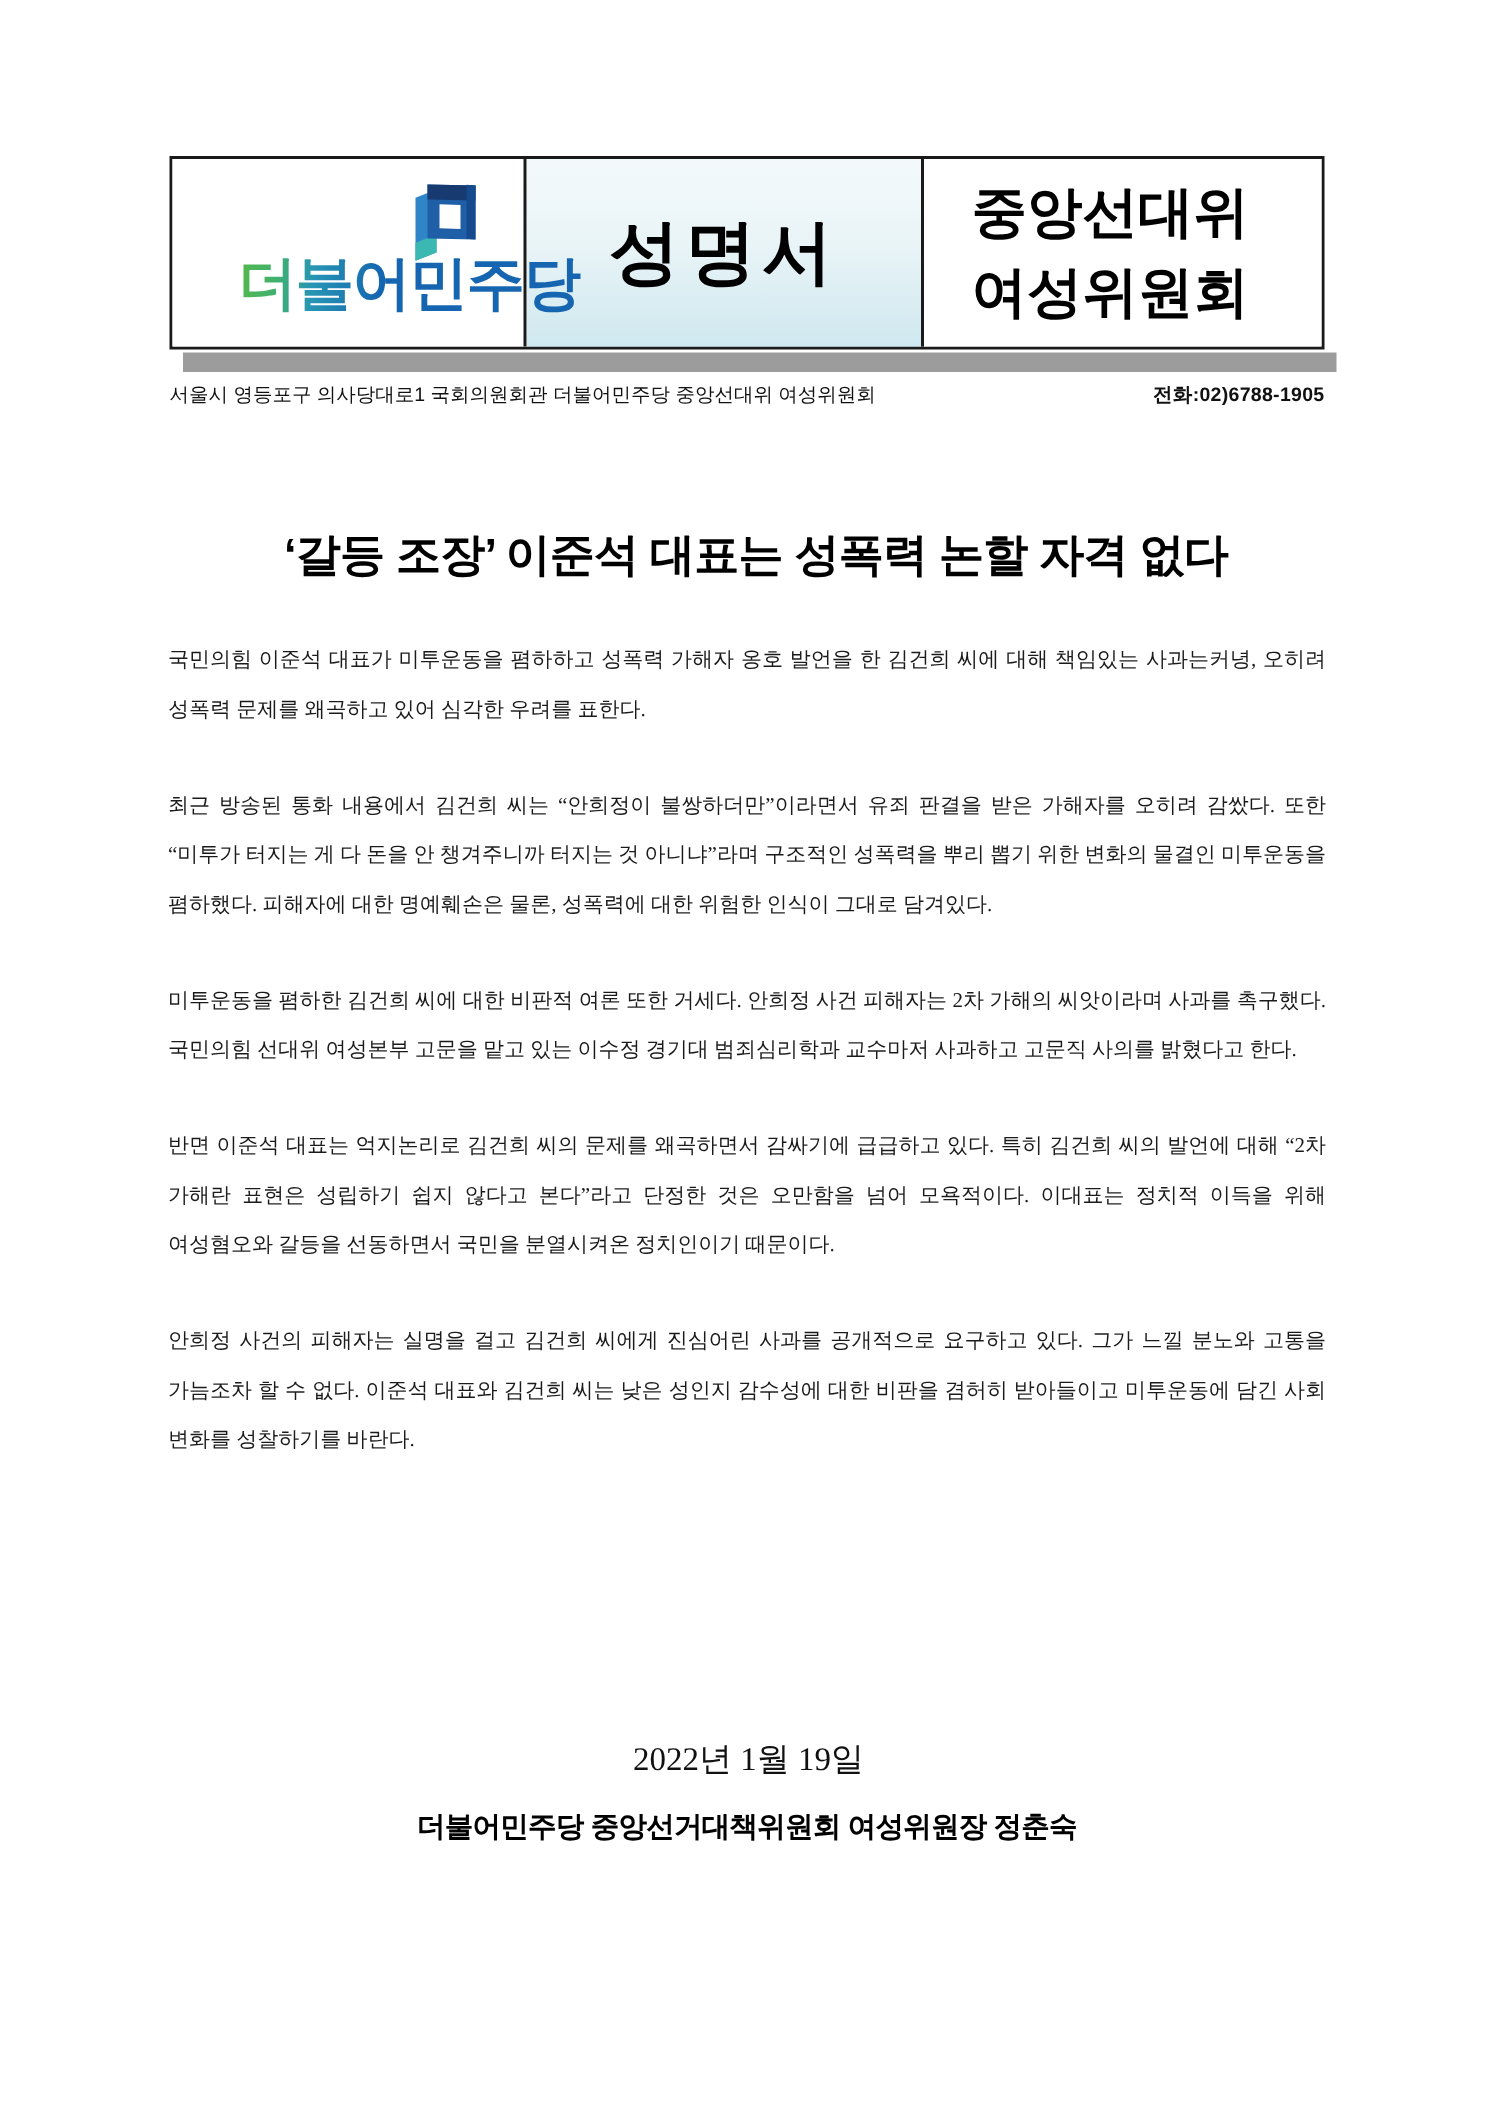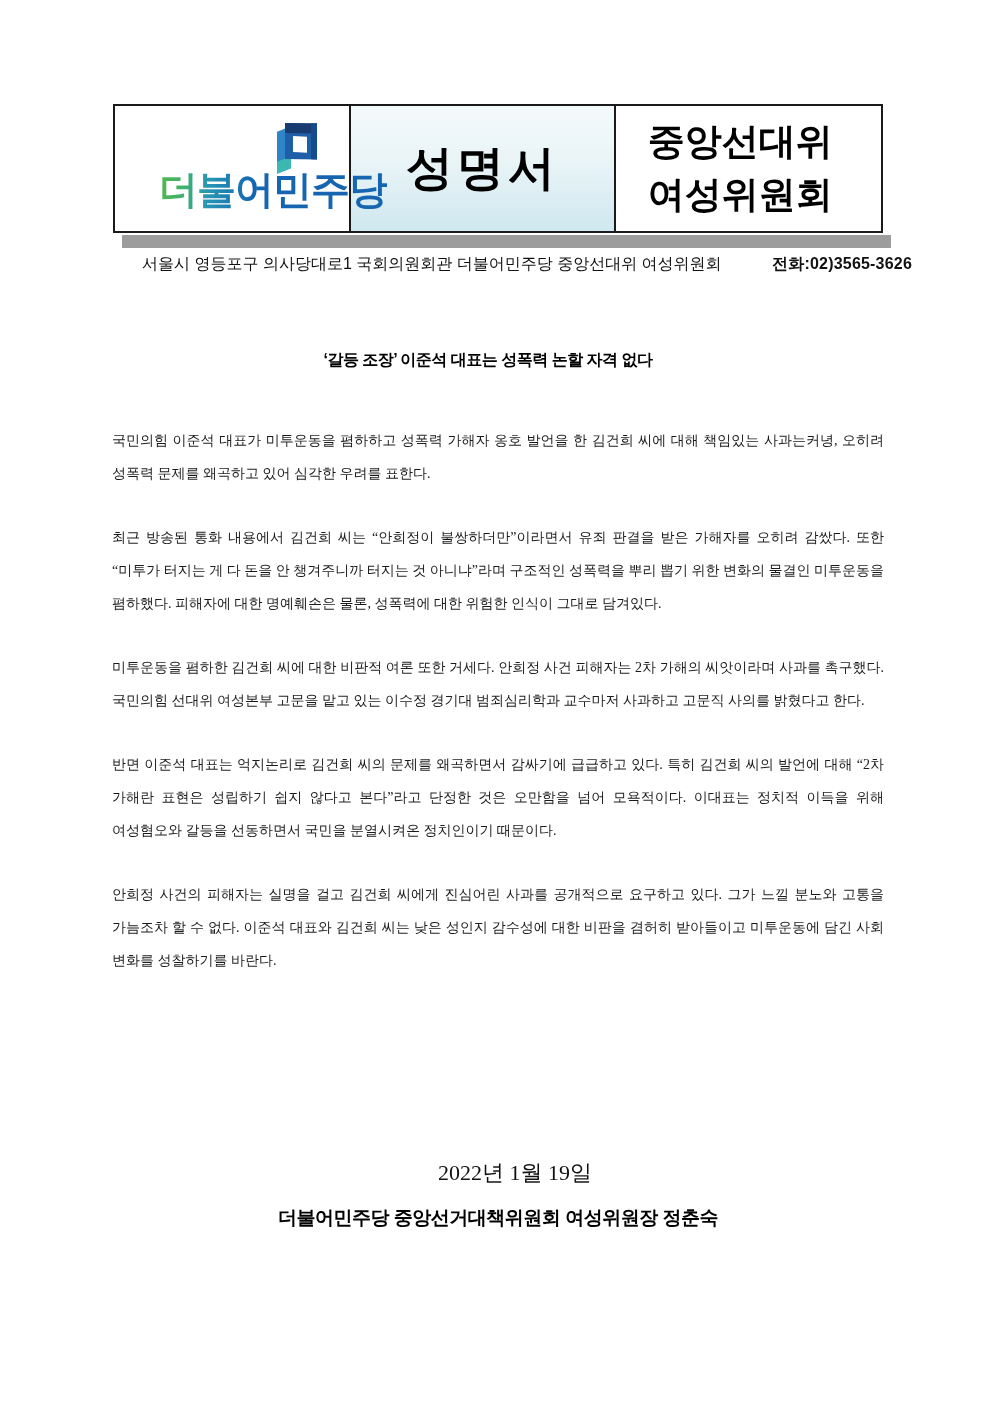--- a/index.html
+++ b/index.html
@@ -88,55 +88,54 @@
 
   
   .contact-line {
     position: absolute;
     left: 113px; top: 254px;
     width: 770px;
     display: flex;
     justify-content: space-between;
     align-items: baseline;
     font-family: "Liberation Sans", "DejaVu Sans", sans-serif;
-    font-size: 16px;
+    font-size: 13px;
     color: #111111;
     white-space: nowrap;
-    margin-left: 29px;
   }
   .contact-phone { font-weight: bold; letter-spacing: 0.2px; }
 
   
   .statement-title {
     position: absolute;
-    left: 103px; top: 350px;
+    left: 119px; top: 350px;
     width: 770px;
     text-align: center;
     font-family: "Liberation Sans", "DejaVu Sans", sans-serif;
     font-weight: bold;
-    font-size: 16px;
+    font-size: 30px;
     letter-spacing: -0.5px;
     color: #000000;
   }
   .statement-body {
     position: absolute;
     left: 112px; top: 424px;
     width: 772px;
     font-size: 14px;
     line-height: 33px;
     text-align: justify;
     color: #1a1a1a;
     word-break: keep-all;
     overflow-wrap: break-word;
   }
   .statement-body p { margin-bottom: 31px; }
 
   .statement-date {
     position: absolute;
-    left: 130px; top: 1158px;
+    left: 114px; top: 1158px;
     width: 770px;
     text-align: center;
     font-size: 22px;
     color: #111111;
   }
   .statement-signature {
     position: absolute;
     left: 113px; top: 1205px;
     width: 770px;
     text-align: center;
@@ -172,21 +171,21 @@
     </div>
     <div class="cell cell-committee">
       <div class="committee-line">중앙선대위</div>
       <div class="committee-line">여성위원회</div>
     </div>
   </div>
   <div class="header-shadow"></div>
 
   <div class="contact-line">
     <span class="contact-address">서울시 영등포구 의사당대로1 국회의원회관 더불어민주당 중앙선대위 여성위원회</span>
-    <span class="contact-phone">전화:02)3565-3626</span>
+    <span class="contact-phone">전화:02)6788-1905</span>
   </div>
 
   <div class="statement-title">‘갈등 조장’ 이준석 대표는 성폭력 논할 자격 없다</div>
 
   <div class="statement-body">
     <p>국민의힘 이준석 대표가 미투운동을 폄하하고 성폭력 가해자 옹호 발언을 한 김건희 씨에 대해 책임있는 사과는커녕, 오히려 성폭력 문제를 왜곡하고 있어 심각한 우려를 표한다.</p>
     <p>최근 방송된 통화 내용에서 김건희 씨는 “안희정이 불쌍하더만”이라면서 유죄 판결을 받은 가해자를 오히려 감쌌다. 또한 “미투가 터지는 게 다 돈을 안 챙겨주니까 터지는 것 아니냐”라며 구조적인 성폭력을 뿌리 뽑기 위한 변화의 물결인 미투운동을 폄하했다. 피해자에 대한 명예훼손은 물론, 성폭력에 대한 위험한 인식이 그대로 담겨있다.</p>
     <p>미투운동을 폄하한 김건희 씨에 대한 비판적 여론 또한 거세다. 안희정 사건 피해자는 2차 가해의 씨앗이라며 사과를 촉구했다. 국민의힘 선대위 여성본부 고문을 맡고 있는 이수정 경기대 범죄심리학과 교수마저 사과하고 고문직 사의를 밝혔다고 한다.</p>
     <p>반면 이준석 대표는 억지논리로 김건희 씨의 문제를 왜곡하면서 감싸기에 급급하고 있다. 특히 김건희 씨의 발언에 대해 “2차 가해란 표현은 성립하기 쉽지 않다고 본다”라고 단정한 것은 오만함을 넘어 모욕적이다. 이대표는 정치적 이득을 위해 여성혐오와 갈등을 선동하면서 국민을 분열시켜온 정치인이기 때문이다.</p>
     <p>안희정 사건의 피해자는 실명을 걸고 김건희 씨에게 진심어린 사과를 공개적으로 요구하고 있다. 그가 느낄 분노와 고통을 가늠조차 할 수 없다. 이준석 대표와 김건희 씨는 낮은 성인지 감수성에 대한 비판을 겸허히 받아들이고 미투운동에 담긴 사회 변화를 성찰하기를 바란다.</p>

